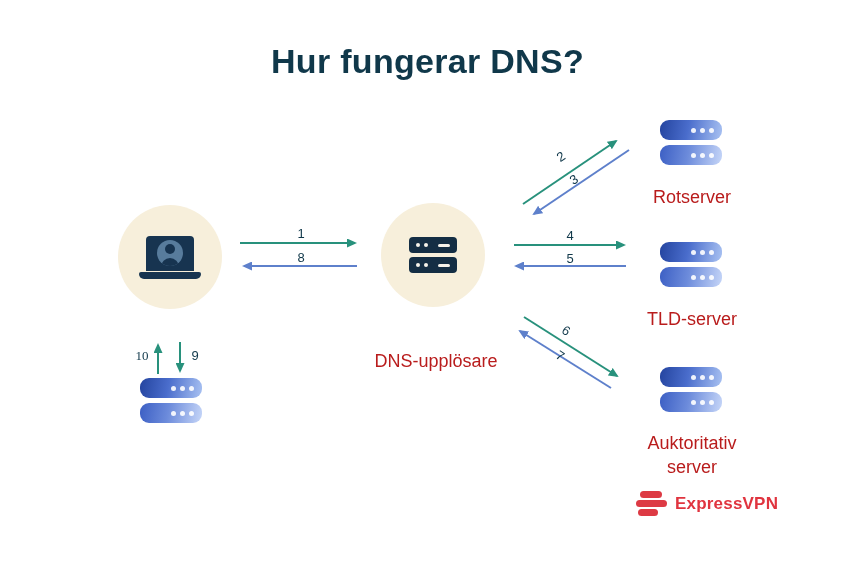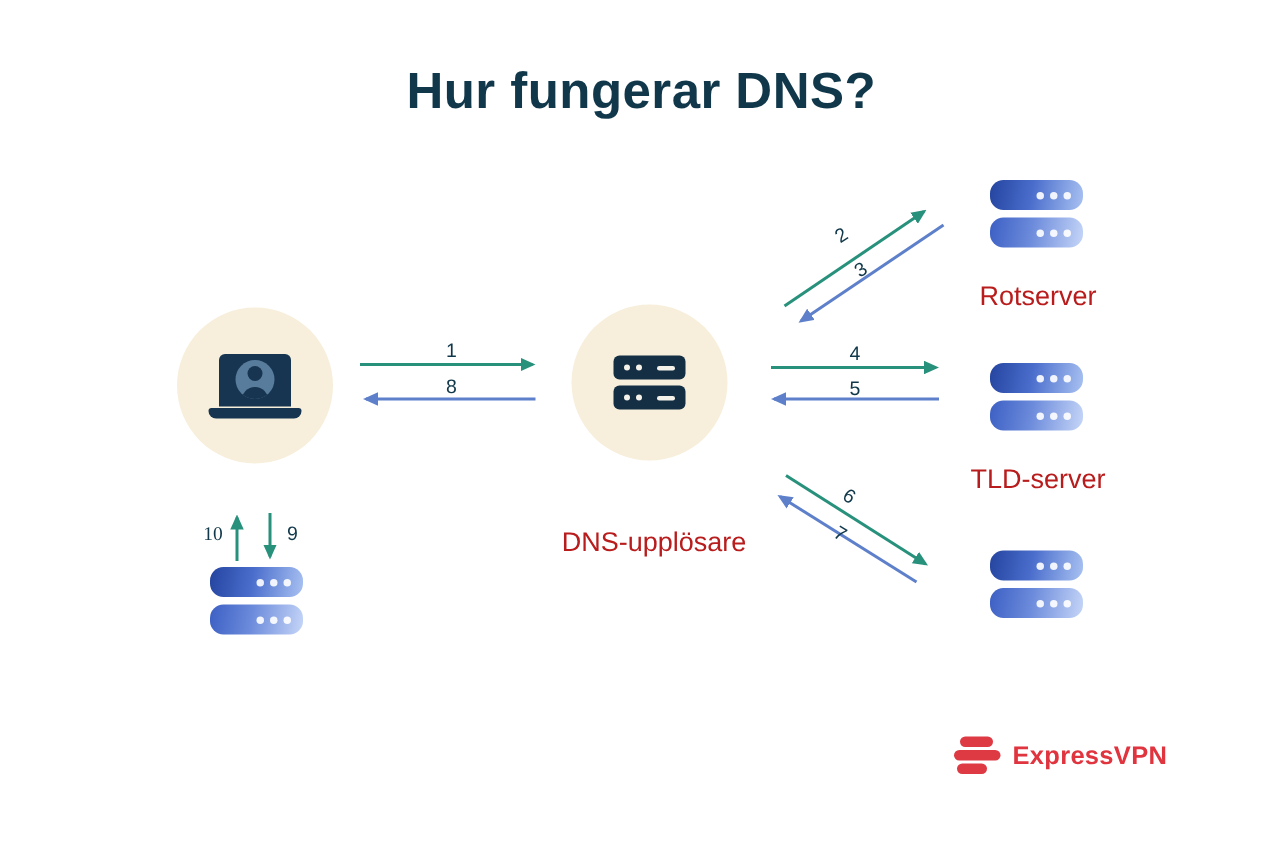--- a/index.html
+++ b/index.html
@@ -138,20 +138,24 @@
       <span class="dot"></span>
       <span class="dot"></span>
       <span class="dot"></span>
     </div>
     <div class="bar b2">
       <span class="dot"></span>
       <span class="dot"></span>
       <span class="dot"></span>
     </div>
   </div>
+  <div class="node-label" style="left:612px;top:431px;width:160px;">
+    <span>Auktoritativ</span><br>
+    <span>server</span>
+  </div>
 
   <div class="server-blue" style="left:140px;top:378px;">
     <div class="bar b1">
       <span class="dot"></span>
       <span class="dot"></span>
       <span class="dot"></span>
     </div>
     <div class="bar b2">
       <span class="dot"></span>
       <span class="dot"></span>

